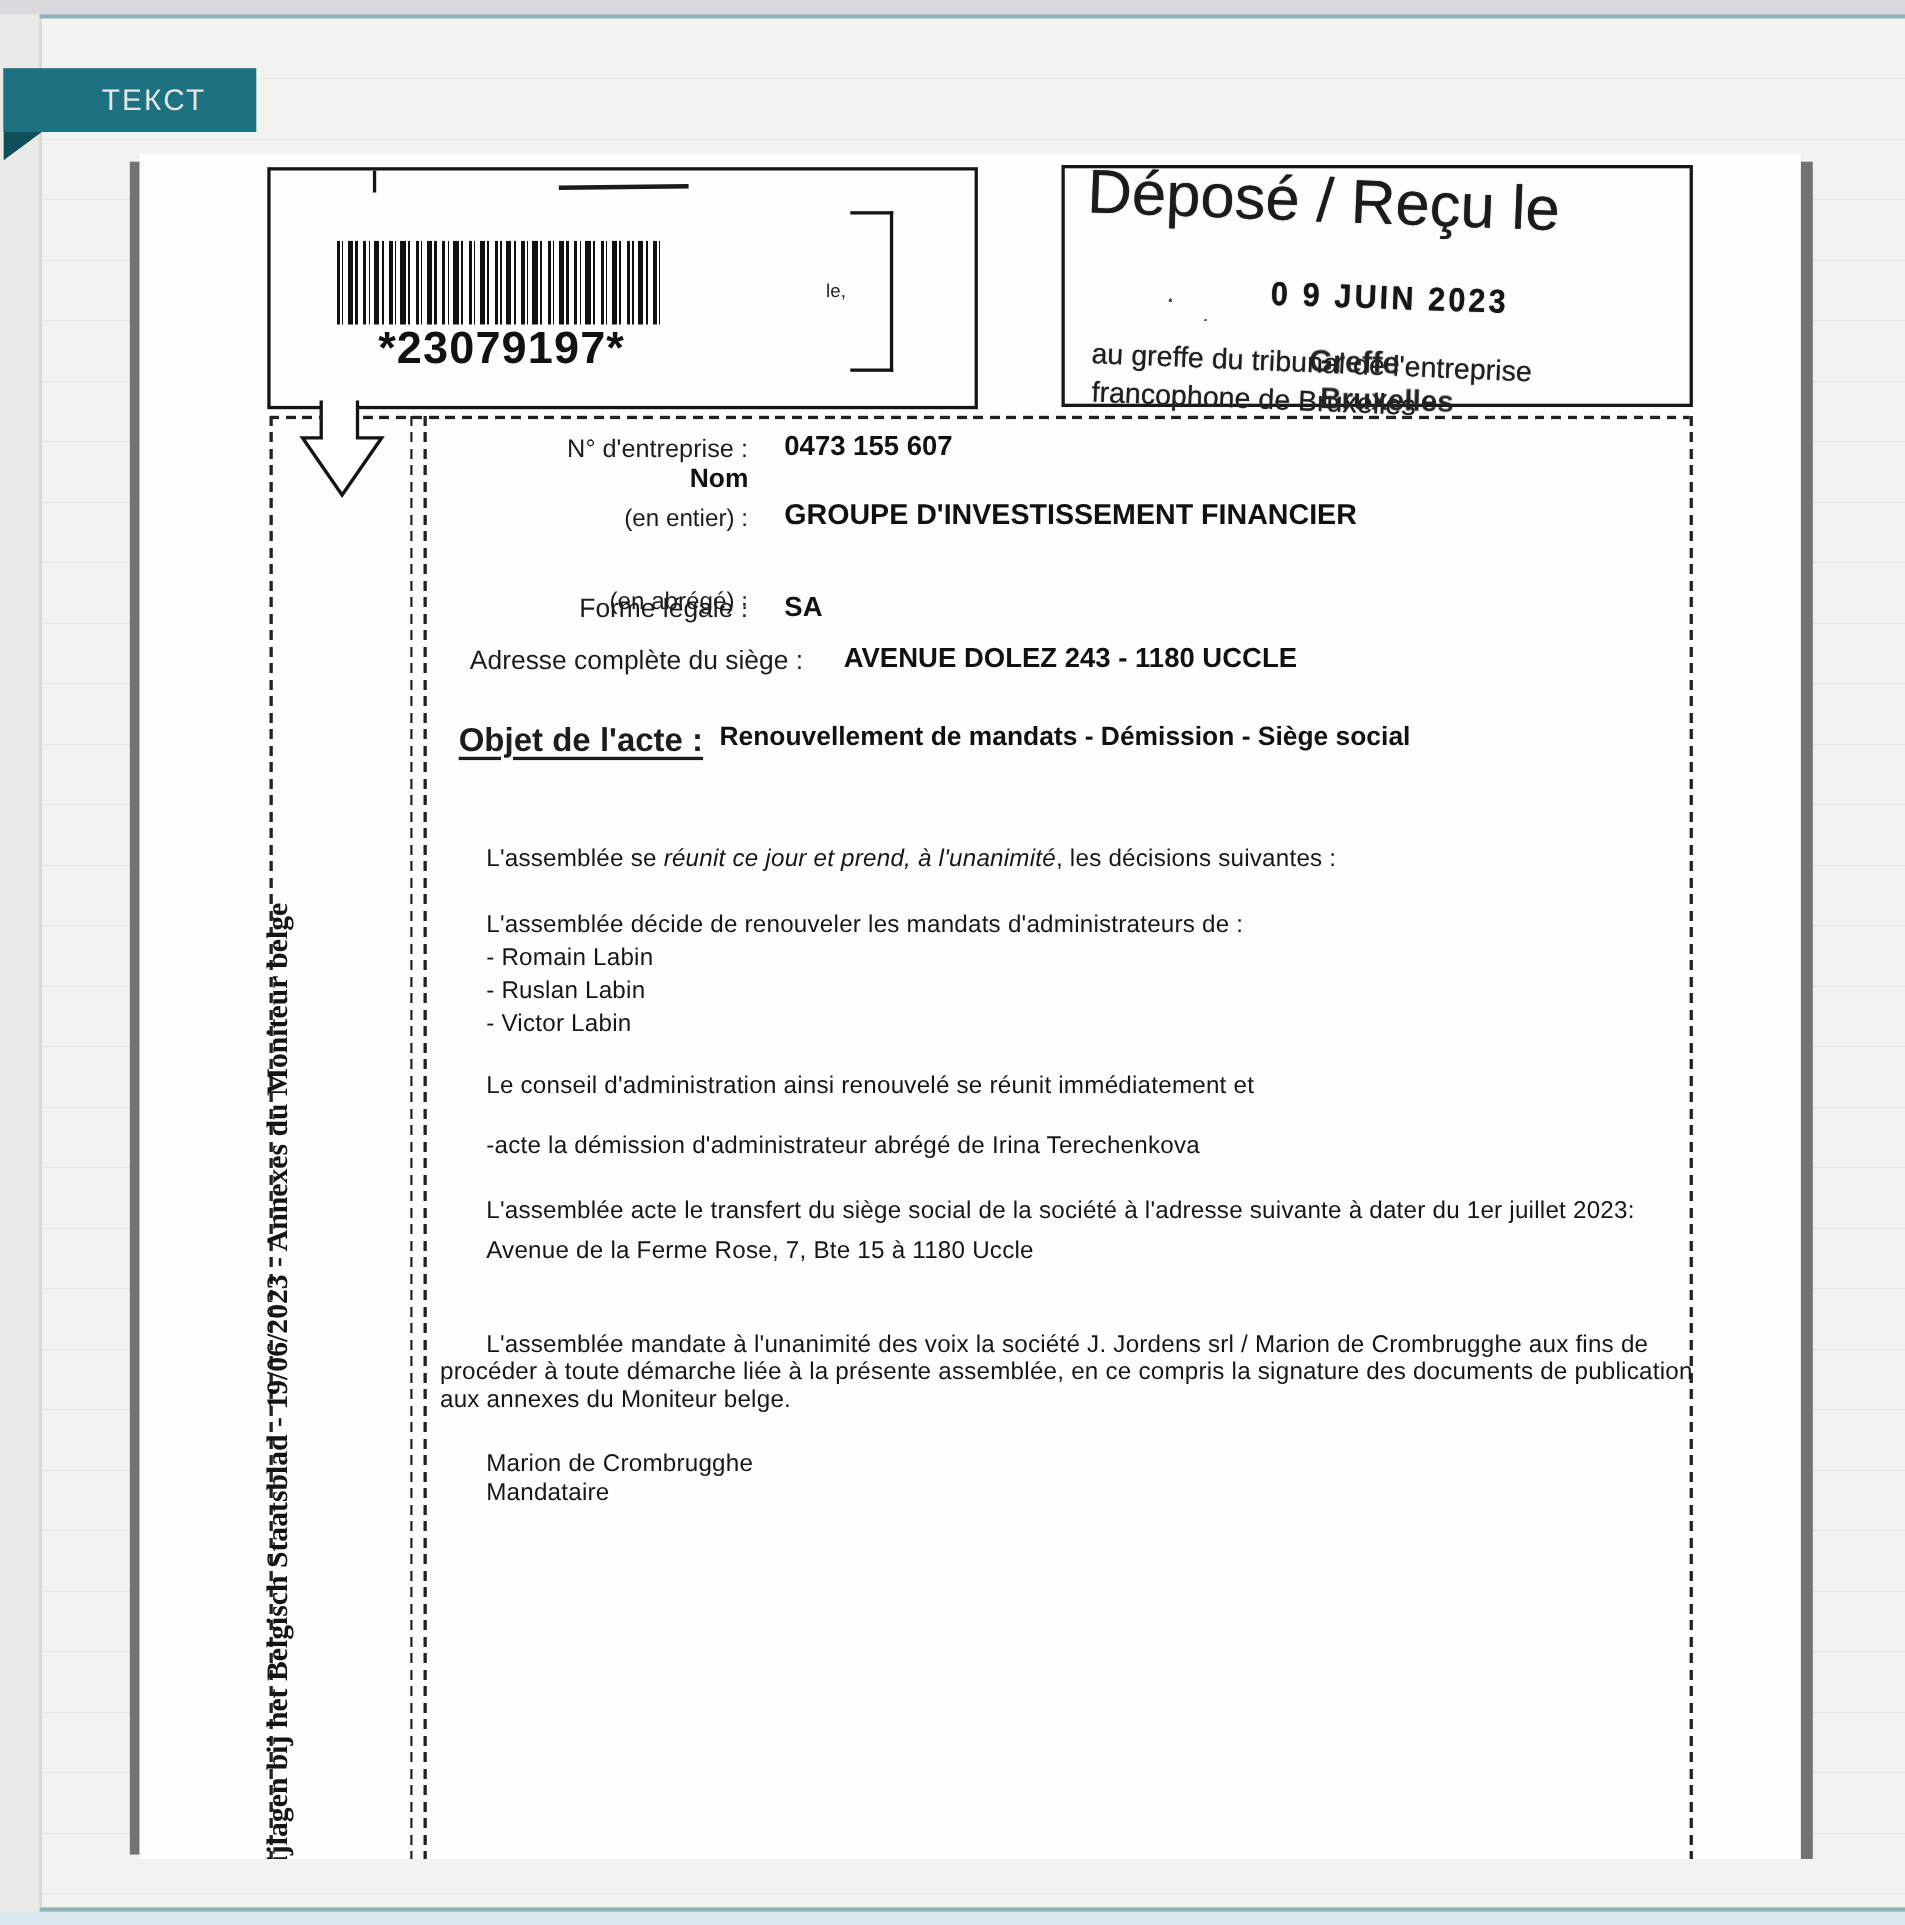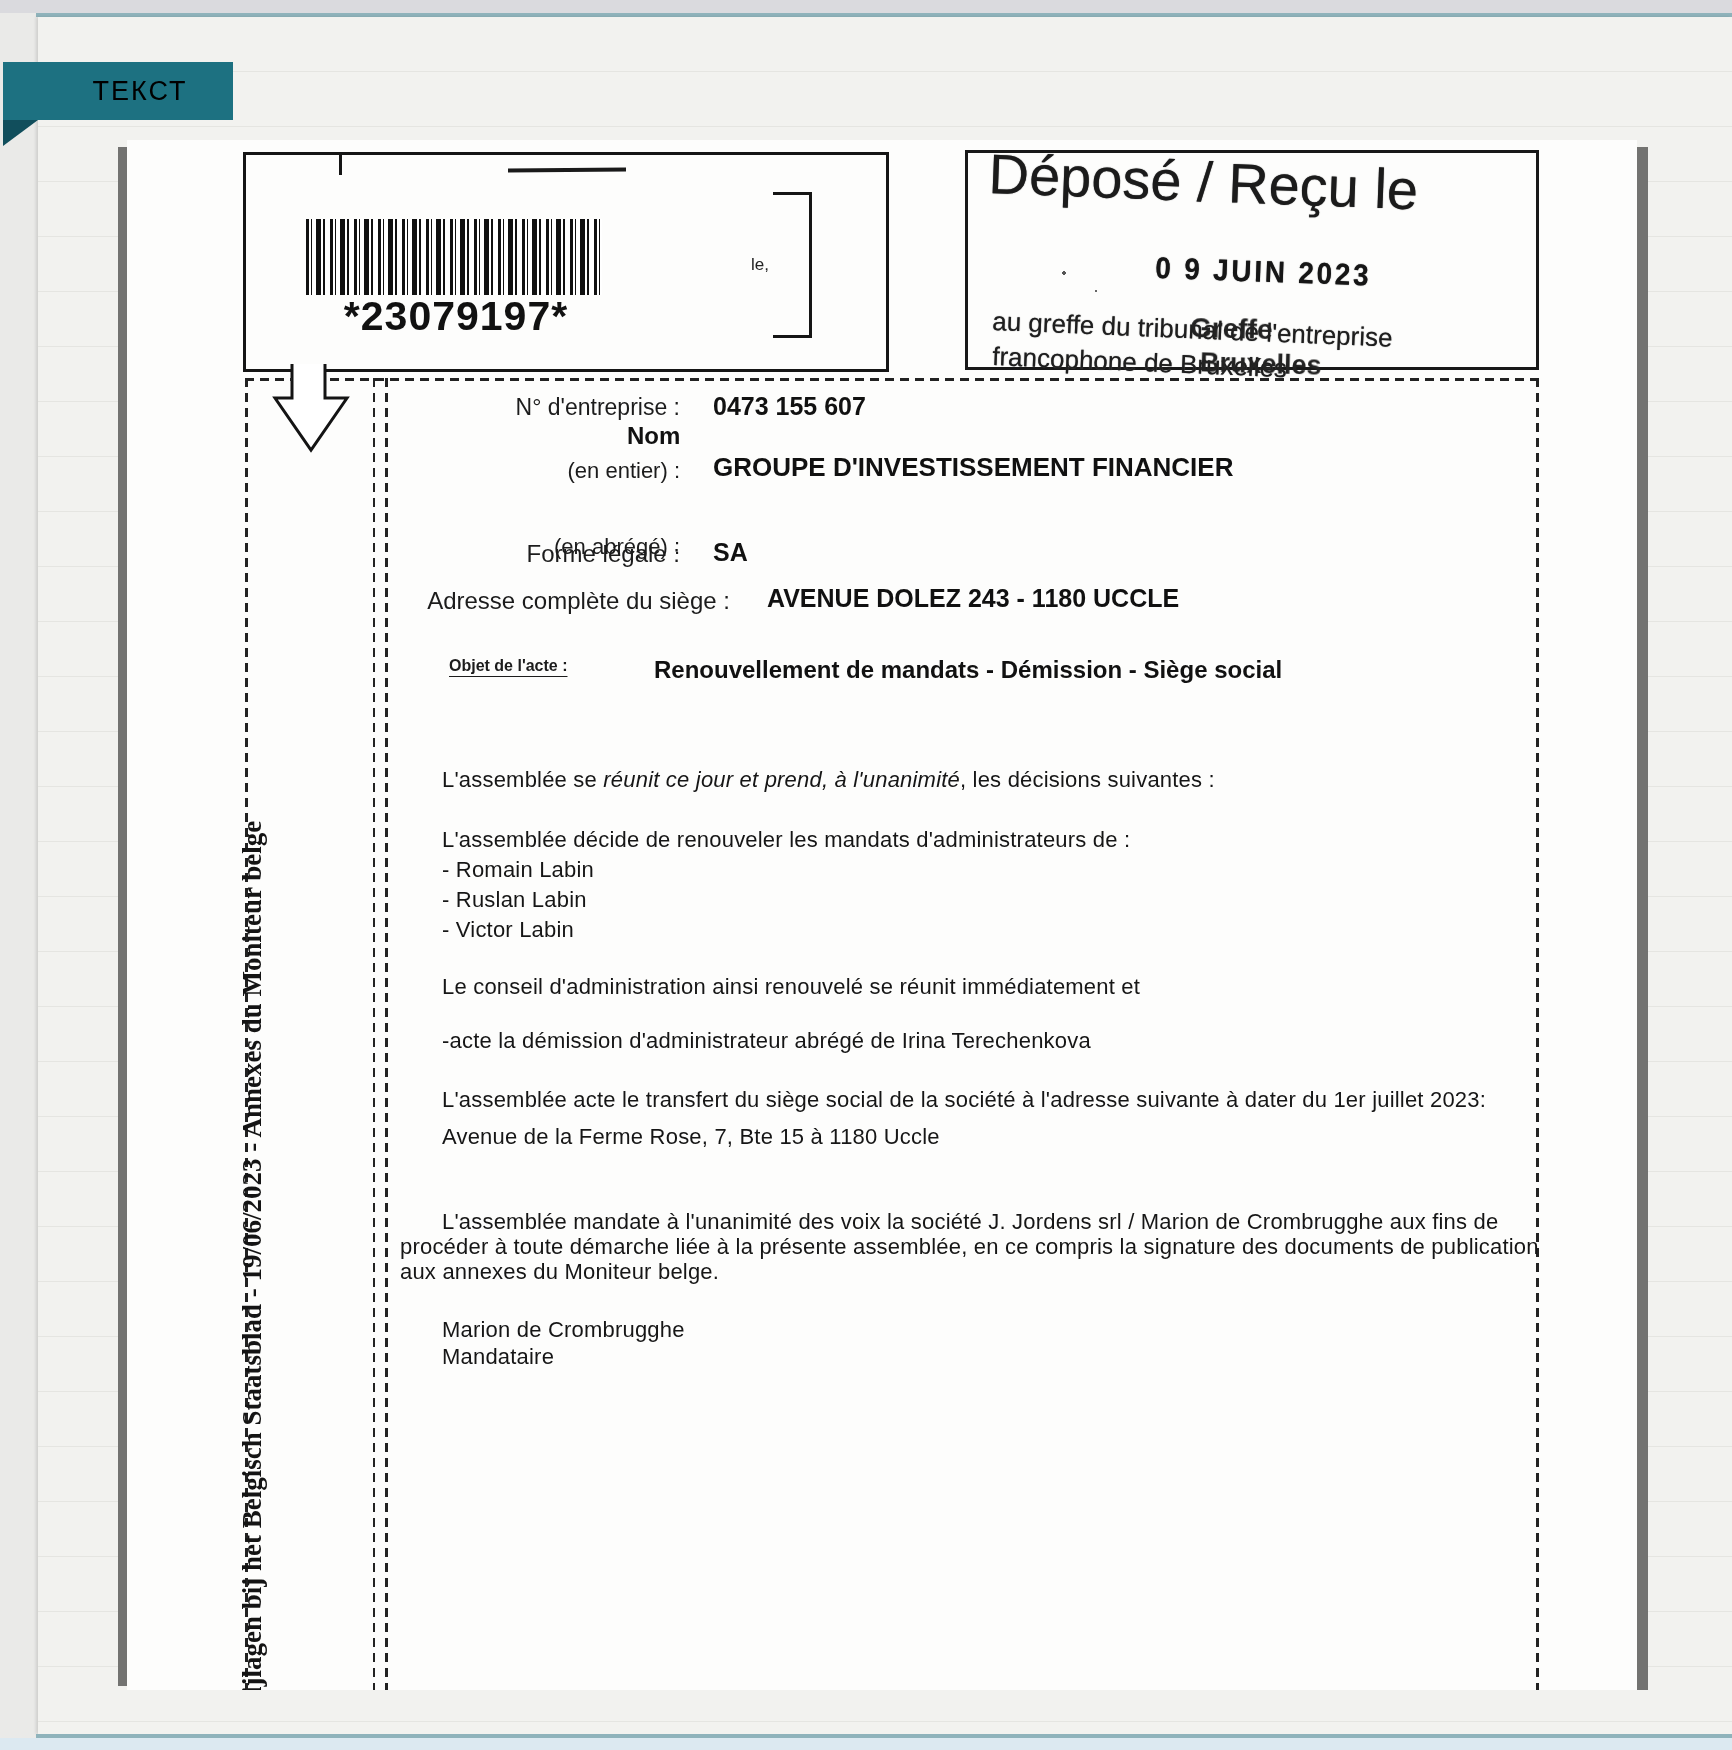--- a/index.html
+++ b/index.html
@@ -8,21 +8,21 @@
   .top-band{position:absolute;left:0;top:0;width:1732px;height:13px;background:#dadade;}
   .top-line{position:absolute;left:36px;top:13px;width:1696px;height:4px;background:#8fb3bb;}
   .paper{position:absolute;left:38px;top:17px;width:1694px;height:1717px;background:#f2f2ef;
          background-image:repeating-linear-gradient(180deg,transparent 0 54px,#e5e5e1 54px 55px);
          box-shadow:-2px 0 3px rgba(0,0,0,.12);}
   .bottom-line{position:absolute;left:36px;top:1734px;width:1696px;height:4px;background:#8fb3bb;}
   .bottom-band{position:absolute;left:0px;top:1738px;width:1732px;height:12px;background:#dce9f1;}
 
   
   .ribbon{position:absolute;left:3px;top:62px;width:230px;height:58px;background:#1d7181;
-          color:#000000;font-size:27px;letter-spacing:2px;line-height:58px;padding-left:0;
+          color:#e5e5e5;font-size:27px;letter-spacing:2px;line-height:58px;padding-left:0;
           text-align:center;text-indent:44px;cursor:pointer;z-index:30;}
   .ribbon-fold{position:absolute;left:3px;top:120px;width:35px;height:26px;background:#114e5c;
           clip-path:polygon(0 0,100% 0,0 100%);z-index:30;}
 
   
   .scan-bar-left{position:absolute;left:118px;top:147px;width:9px;height:1539px;background:#737371;}
   .scan-bar-right{position:absolute;left:1637px;top:147px;width:11px;height:1543px;background:#737371;}
   .scan{position:absolute;left:127px;top:140px;width:1510px;height:1550px;background:#fdfdfc;
         overflow:hidden;color:#1d1d1d;}
 
@@ -80,22 +80,22 @@
   .row-num  .flabel{left:240px;top:254px;width:313px;}
   .row-num  .fvalue{left:586px;top:252px;font-size:25px;}
   .row-nom  .fvalue{left:500px;top:282px;font-size:24px;}
   .row-ent  .flabel{left:240px;top:318px;width:313px;font-size:22px;}
   .row-ent  .fvalue{left:586px;top:312px;font-size:26px;}
   .row-abr  .flabel{left:240px;top:352px;width:313px;font-size:22px;margin-top:42px;}
   .row-for  .flabel{left:240px;top:400px;width:313px;font-size:24px;}
   .row-for  .fvalue{left:586px;top:398px;font-size:25px;}
   .row-adr  .flabel{left:180px;top:447px;width:423px;font-size:24px;}
   .row-adr  .fvalue{left:640px;top:444px;font-size:25px;}
-  .row-obj  .flabel{left:290px;top:517px;width:auto;font-weight:bold;font-size:16px;
-                    text-decoration:underline;text-underline-offset:5px;margin-left:32px;}
+  .row-obj  .flabel{left:290px;top:517px;width:auto;font-weight:bold;font-size:30px;
+                    text-decoration:underline;text-underline-offset:5px;}
   .row-obj  .fvalue{left:497px;top:516px;font-size:24px;padding-left:30px;text-align:center;}
 
   
   .bline{position:absolute;font-size:22px;color:#161616;white-space:nowrap;letter-spacing:.2px;}
   .i0{left:315px;} .i1{left:273px;}
   .y-extrait{top:570px;} .y-reunit{top:627px;} .y-decide{top:687px;}
   .y-a0{top:717px;} .y-a1{top:747px;} .y-a2{top:777px;}
   .y-conseil{top:834px;} .y-renouv{top:863px;} .y-acte{top:888px;}
   .y-transf{top:947px;} .y-adr2{top:984px;text-align:right;}
   .y-m1{top:1069px;} .y-m2{top:1094px;} .y-m3{top:1119px;}

